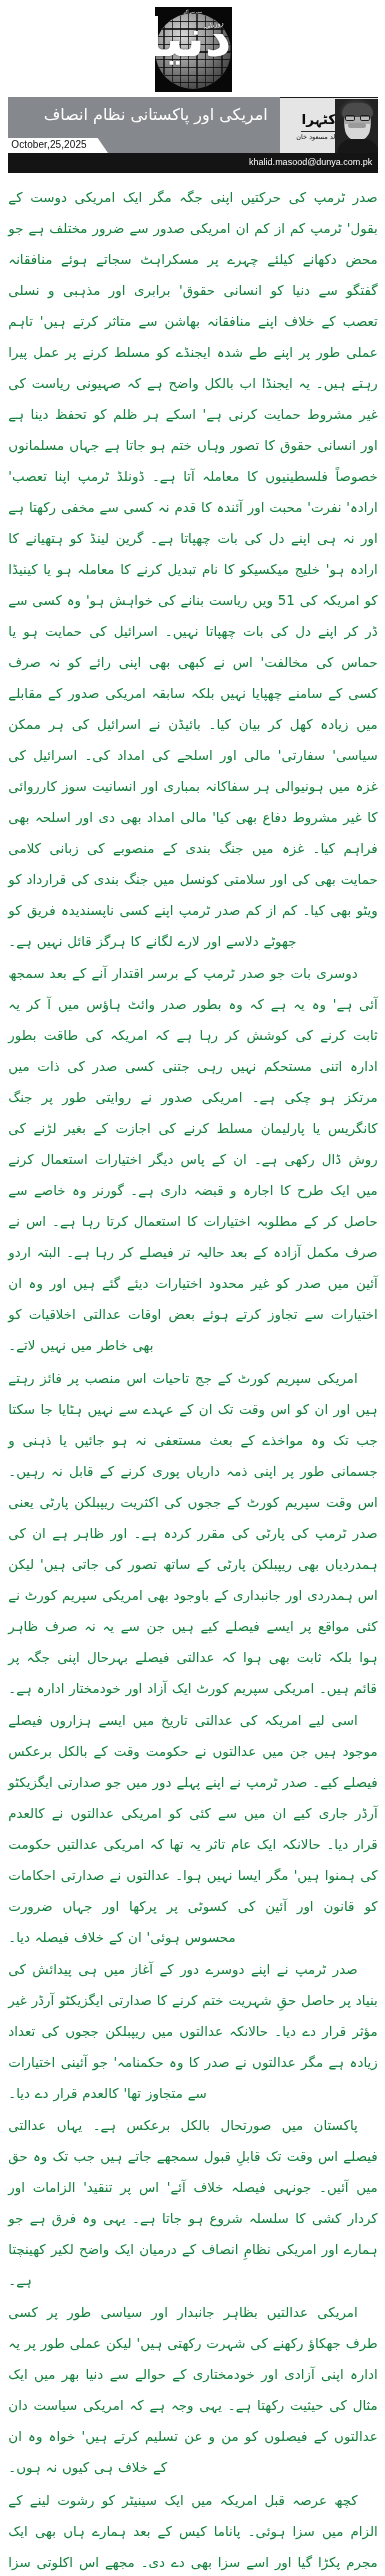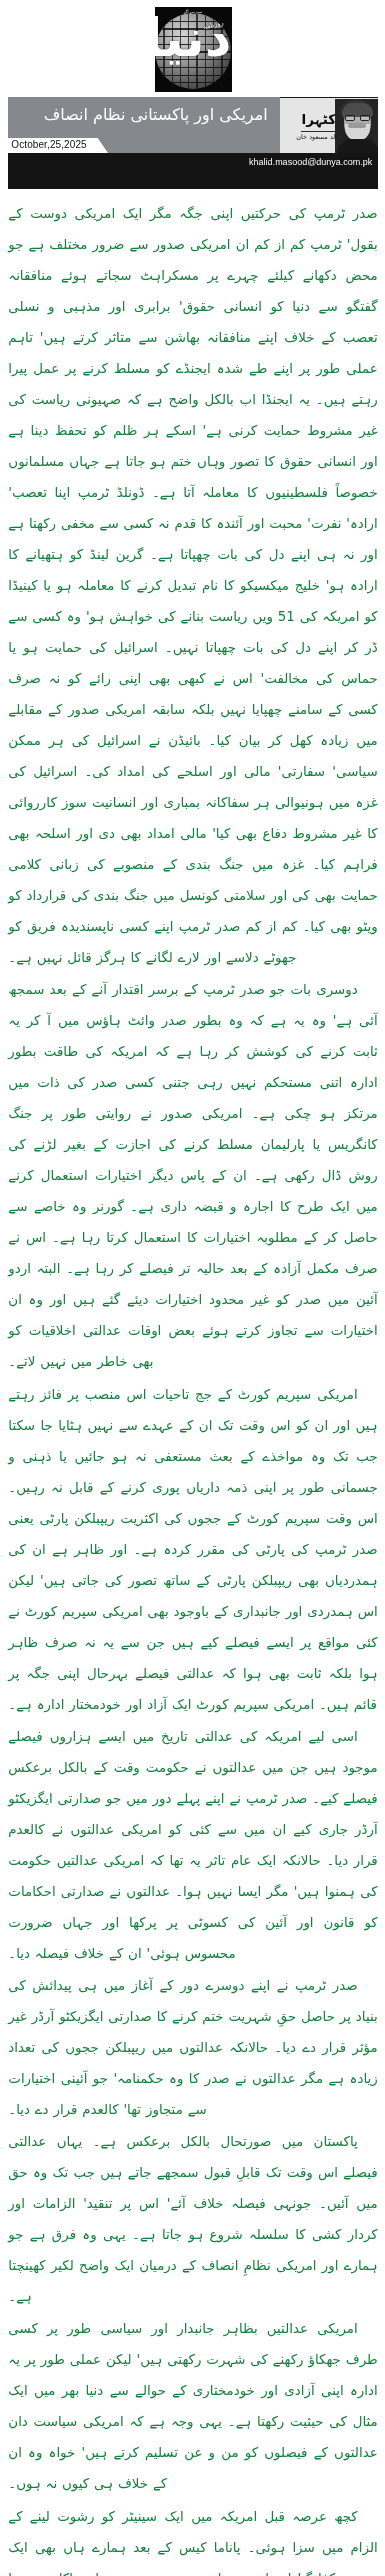--- a/index.html
+++ b/index.html
@@ -256,21 +256,21 @@
     bottom: 0;
     width: 42px;
     height: 15.4px;
     background: #171717;
     border-radius: 15.4px 15.4px 0 0;
   }
 
   
   .email-bar {
     margin: 0 7.7px 0 7.7px;
-    height: 36px;
+    height: 20px;
     background: #141414;
     position: relative;
   }
   .email-text {
     position: absolute;
     right: 6px;
     top: 3px;
     color: #ffffff;
     font-size: 9px;
     line-height: 12px;

